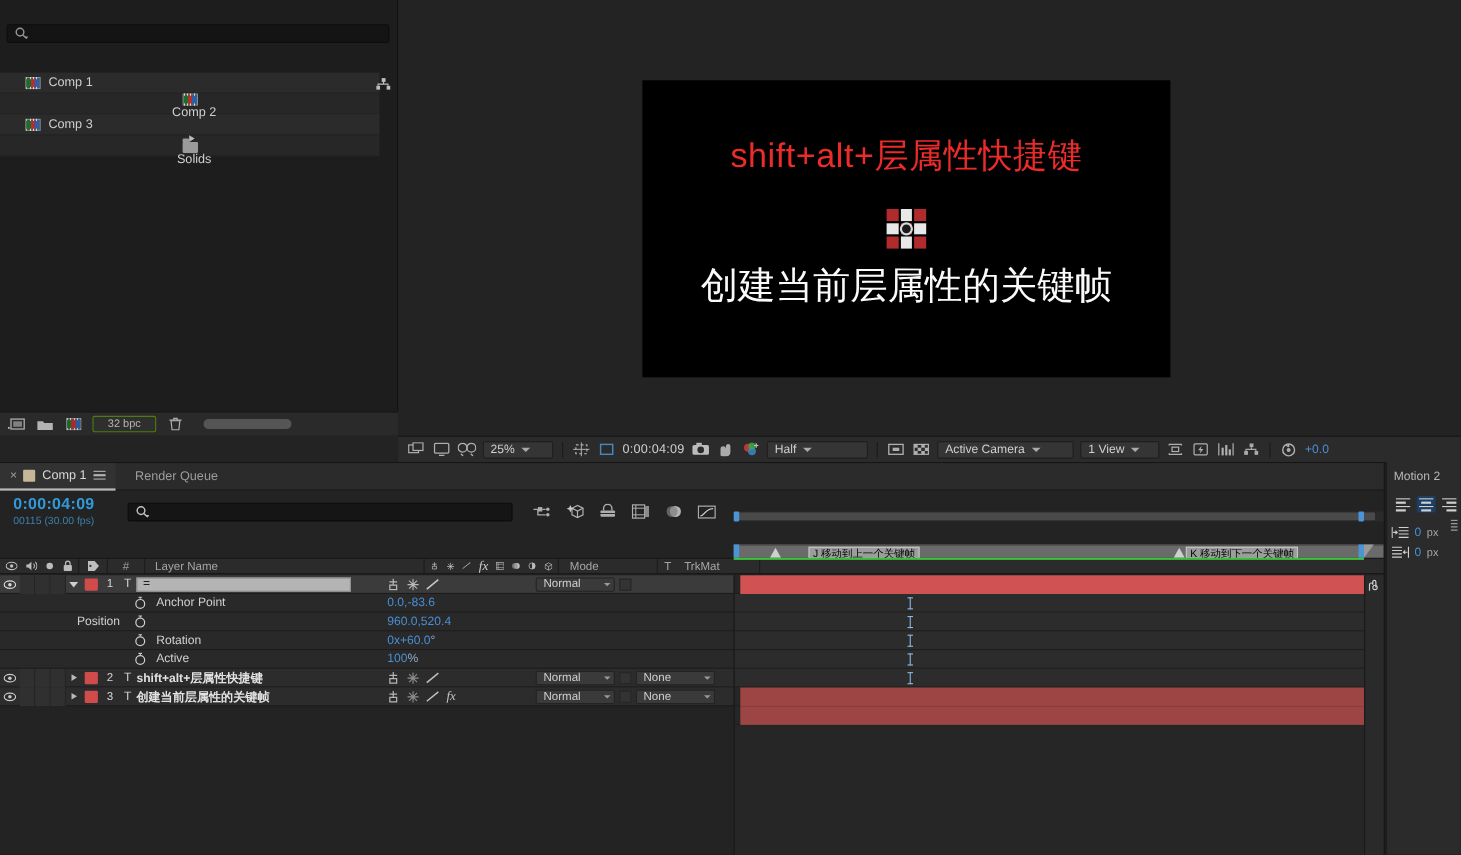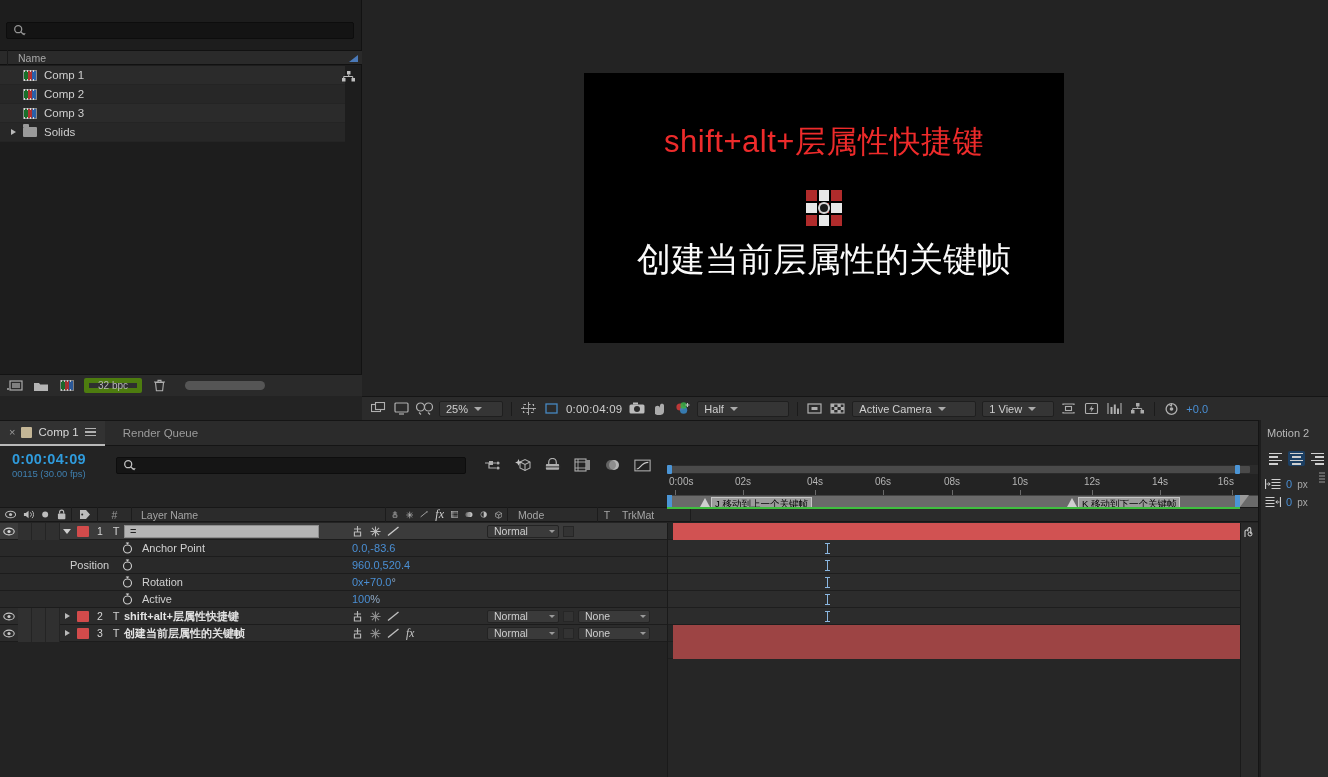--- a/index.html
+++ b/index.html
@@ -16,31 +16,31 @@
   .project-panel{position:absolute;left:0;top:0;width:362px;height:396px;background:#1d1d1d;border-right:1px solid #121212;}
   .proj-search{position:absolute;left:6px;top:22px;width:348px;height:17px;background:#141414;border:1px solid #0d0d0d;border-radius:2px;display:flex;align-items:center;padding-left:6px;}
   .proj-search svg{opacity:.75}
   .proj-search input{background:transparent;border:0;outline:none;color:#b8b8b8;font-size:11px;font-family:inherit;margin-left:4px;width:310px;}
   .col-head{position:absolute;left:0;top:50px;width:362px;height:15px;background:#2a2a2a;border-top:1px solid #111;border-bottom:1px solid #111;display:flex;align-items:center;}
   .col-head .grip{width:8px;height:15px;border-right:1px solid #1a1a1a;}
   .col-head .nm{padding-left:10px;color:#a8a8a8;font-size:10.5px;}
   .col-head .sortarrow{position:absolute;right:4px;top:4px;width:0;height:0;border-left:9px solid transparent;border-bottom:7px solid #4a79b8;}
   .proj-list{position:absolute;left:0;top:66px;width:345px;}
   .proj-row{height:19px;display:flex;align-items:center;padding-left:8px;color:#cfcfcf;font-size:11.5px;background:#2b2b2b;border-bottom:1px solid #242424;}
-  .proj-row.alt{background:#272727;}
+  .proj-row.alt{background:#272727;flex-direction:column;}
   .proj-row .disc{margin-right:5px;width:10px;display:flex;align-items:center;justify-content:center;}
   .comp-ico{width:14px;height:11px;margin-right:7px;border:1px solid #8a8a8a;background:linear-gradient(90deg,#1a6f2a 0 33%,#b03030 33% 66%,#2b5fa8 66% 100%);position:relative;flex:none;}
   .comp-ico:before,.comp-ico:after{content:"";position:absolute;left:0;width:100%;height:2px;background:repeating-linear-gradient(90deg,#d9d9d9 0 1px,transparent 1px 3px);}
   .comp-ico:before{top:-1px}.comp-ico:after{bottom:-1px}
   .folder-ico{width:14px;height:10px;margin-right:7px;background:#9a9a9a;position:relative;flex:none;border-radius:1px;}
   .folder-ico:before{content:"";position:absolute;top:-3px;left:0;width:6px;height:3px;background:#9a9a9a;border-radius:1px 1px 0 0;}
   .tri{width:0;height:0;border-left:5px solid #b9b9b9;border-top:3.5px solid transparent;border-bottom:3.5px solid transparent;}
   .net-ico{position:absolute;right:6px;top:71px;}
   .proj-bottom{position:absolute;left:0;bottom:0;width:362px;height:22px;background:#2a2a2a;border-top:1px solid #131313;display:flex;align-items:center;gap:9px;padding-left:6px;}
-  .bpc{width:58px;height:15px;background:#2f2f2f;border:5px solid #4d7c0f;border-radius:2px;color:#b5b5b5;font-size:10px;display:flex;align-items:center;justify-content:center;}
+  .bpc{width:58px;height:15px;background:#2f2f2f;border:1px solid #4d7c0f;border-radius:2px;color:#b5b5b5;font-size:10px;display:flex;align-items:center;justify-content:center;}
   .scrollpill{width:80px;height:9px;background:#555;border-radius:5px;margin-left:8px;}
 
   
   .viewer{position:absolute;left:362px;top:0;width:966px;height:396px;background:#232323;}
   .canvas{position:absolute;left:222px;top:73px;width:480px;height:270px;background:#000;overflow:hidden;}
   .c-line1{position:absolute;width:100%;top:48px;text-align:center;color:#ee2b2b;font-size:31px;letter-spacing:.5px;white-space:nowrap;}
   .c-icon{position:absolute;left:50%;top:117px;transform:translateX(-50%);width:36px;height:36px;display:grid;grid-template-columns:repeat(3,1fr);grid-template-rows:repeat(3,1fr);gap:2px;}
   .c-icon i{background:#b02b2b;display:block;}
   .c-icon i.w{background:#e8e8e8;}
   .c-icon .mid{position:absolute;left:50%;top:50%;transform:translate(-50%,-50%);width:12px;height:12px;border-radius:50%;background:#1a1a1a;border:2px solid #d8d8d8;}
@@ -153,25 +153,20 @@
 
     <div class="proj-search">
       <svg width="13" height="13" viewBox="0 0 13 13">
         <circle cx="5.2" cy="5.2" r="3.5" fill="none" stroke="#c0c0c0" stroke-width="1.3"></circle>
         <line x1="7.8" y1="7.8" x2="10.6" y2="10.6" stroke="#c0c0c0" stroke-width="1.3"></line>
         <path d="M9.5 9.2 l3.2 0 l-1.6 2.4 z" fill="#c0c0c0"></path>
       </svg>
       <input value="" placeholder="" style="">
     </div>
 
-    <div class="col-head">
-      <div class="grip"></div>
-      <div class="nm">Name</div>
-      <div class="sortarrow"></div>
-    </div>
 
     <div class="proj-list">
       <div class="proj-row">
         <span class="disc"></span>
         <span class="comp-ico"></span>
         <span>Comp 1</span>
       </div>
       <div class="proj-row alt">
         <span class="disc"></span>
         <span class="comp-ico"></span>
@@ -569,21 +564,21 @@
       </div>
       <div class="row prop">
         <span class="stopwatch">
           <svg width="11" height="12" viewBox="0 0 11 12">
               <circle cx="5.5" cy="7" r="4" fill="none" stroke="#cfcfcf" stroke-width="1.1"></circle>
               <path d="M5.5 0.8 v1.6 M3.9 1 h3.2" stroke="#cfcfcf" stroke-width="1"></path>
             </svg>
         </span>
         <span class="pname" style="margin-left:142px">Rotation</span>
         <span class="pval">
-          <span>0x+70.0</span><span class="unit">°</span>
+          <span>0x+60.0</span><span class="unit">°</span>
         </span>
       </div>
       <div class="row prop">
         <span class="stopwatch">
           <svg width="11" height="12" viewBox="0 0 11 12">
               <circle cx="5.5" cy="7" r="4" fill="none" stroke="#cfcfcf" stroke-width="1.1"></circle>
               <path d="M5.5 0.8 v1.6 M3.9 1 h3.2" stroke="#cfcfcf" stroke-width="1"></path>
             </svg>
         </span>
         <span class="pname" style="margin-left:142px">Active</span>
@@ -671,42 +666,22 @@
         </span>
       </div>
     </div>
 
     <div class="ruler">
       <div class="rnav">
         <div class="bar"></div>
         <div class="hs" style="left:0"></div>
         <div class="hs" style="left:568px"></div>
       </div>
-      <div class="ticks" id="ticks">
-          <div class="tk" style="left: 8px;"></div>
-          <div class="lb" style="left: 8px; transform: translateX(-6px);">0:00s</div>
-          <div class="tk" style="left: 76px;"></div>
-          <div class="lb" style="left: 76px;">02s</div>
-          <div class="tk" style="left: 148px;"></div>
-          <div class="lb" style="left: 148px;">04s</div>
-          <div class="tk" style="left: 216px;"></div>
-          <div class="lb" style="left: 216px;">06s</div>
-          <div class="tk" style="left: 285px;"></div>
-          <div class="lb" style="left: 285px;">08s</div>
-          <div class="tk" style="left: 353px;"></div>
-          <div class="lb" style="left: 353px;">10s</div>
-          <div class="tk" style="left: 425px;"></div>
-          <div class="lb" style="left: 425px;">12s</div>
-          <div class="tk" style="left: 493px;"></div>
-          <div class="lb" style="left: 493px;">14s</div>
-          <div class="tk" style="left: 565px;"></div>
-          <div class="lb" style="left: 565px; transform: translateX(-88%);">16s</div>
-        </div>
       <div class="markerband" id="markers">
-          <div class="mkr" style="left: 33px;">
+          <div class="mkr" style="left: 33px; gap: 24px;">
             <span class="pin"></span>
             <span class="txt">J 移动到上一个关键帧</span>
           </div>
           <div class="mkr" style="left: 400px; justify-content: flex-end;">
             <span class="pin"></span>
             <span class="txt">K 移动到下一个关键帧</span>
           </div>
         </div>
     </div>
     <div class="wa-l"></div>

